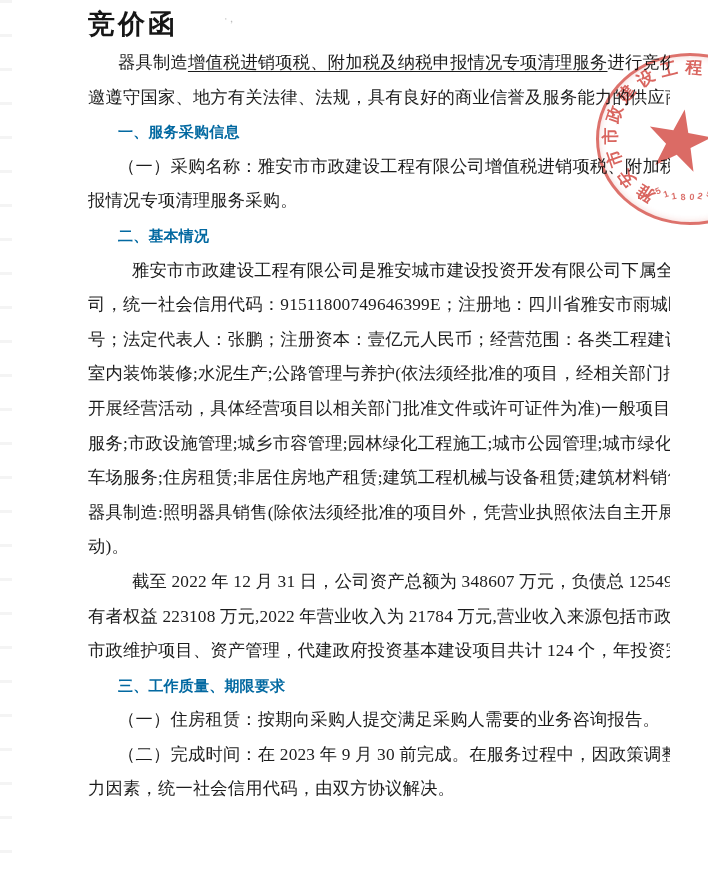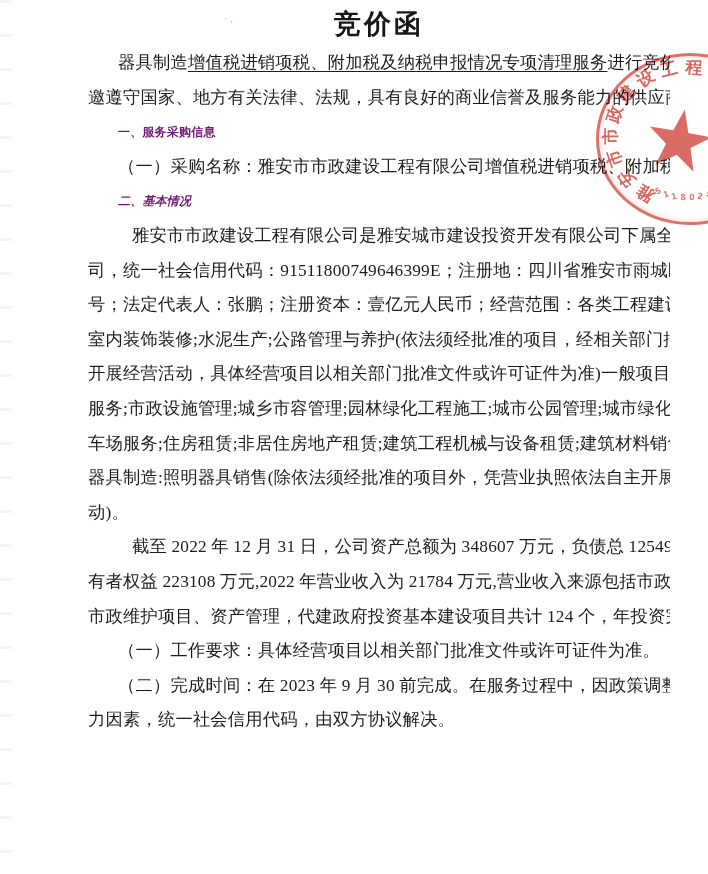--- a/index.html
+++ b/index.html
@@ -29,27 +29,27 @@
     position:absolute;left:88px;top:0;width:582px;
   }
   .block{margin:0;padding:0;}
   .line{
     height:34.6px;line-height:34.6px;
     white-space:nowrap;overflow:hidden;
     font-size:17.3px;
     letter-spacing:0.2px;
   }
   .title .line{
-    height:46px;line-height:48px;text-align:center;
+    height:46px;line-height:48px;
     font-family:"Liberation Sans","DejaVu Sans",sans-serif;
     font-weight:bold;font-size:27px;color:#161616;letter-spacing:3px;
   }
   .heading .line{
     font-family:"Liberation Sans","DejaVu Sans",sans-serif;
-    font-weight:bold;color:#701a75;font-size:12px;
+    font-weight:bold;color:#0369a1;font-size:15px;
   }
   .u{text-decoration:underline;text-underline-offset:3px;}
   
   .stamp{
     position:absolute;left:0;top:0;width:708px;height:874px;
     pointer-events:none;
     mix-blend-mode:multiply;opacity:.88;
   }
   .stamp-ring{
     position:absolute;left:596px;top:53px;width:182px;height:166px;
@@ -86,42 +86,46 @@
       </div>
       <div class="block p1">
         <div class="line" style="padding-left: 30px;"><span>器具制造</span><span class="u">增值税进销项税、附加税及纳税申报情况专项清理服务</span><span>进行竞价，现诚</span></div>
         <div class="line"><span>邀遵守国家、地方有关法律、法规，具有良好的商业信誉及服务能力的供应商参加。</span></div>
       </div>
       <div class="block heading">
         <div class="line" style="padding-left: 30px;"><span>一、服务采购信息</span></div>
       </div>
       <div class="block p1">
         <div class="line" style="padding-left: 30px;"><span>（一）采购名称：雅安市市政建设工程有限公司增值税进销项税、附加税及纳税申</span></div>
+        <div class="line"><span>报情况专项清理服务采购。</span></div>
       </div>
       <div class="block heading">
-        <div class="line" style="padding-left: 30px; font-style: italic;"><span>二、基本情况</span></div>
+        <div class="line" style="padding-left: 30px;"><span>二、基本情况</span></div>
       </div>
       <div class="block p2">
         <div class="line" style="padding-left: 44px;"><span>雅安市市政建设工程有限公司是雅安城市建设投资开发有限公司下属全资子公</span></div>
         <div class="line"><span>司，统一社会信用代码：91511800749646399E；注册地：四川省雅安市雨城区和兴街 1</span></div>
         <div class="line"><span>号；法定代表人：张鹏；注册资本：壹亿元人民币；经营范围：各类工程建设活动;住宅</span></div>
         <div class="line"><span>室内装饰装修;水泥生产;公路管理与养护(依法须经批准的项目，经相关部门批准后方可</span></div>
         <div class="line"><span>开展经营活动，具体经营项目以相关部门批准文件或许可证件为准)一般项目:工程管理</span></div>
         <div class="line"><span>服务;市政设施管理;城乡市容管理;园林绿化工程施工;城市公园管理;城市绿化管理;停</span></div>
         <div class="line"><span>车场服务;住房租赁;非居住房地产租赁;建筑工程机械与设备租赁;建筑材料销售:照明</span></div>
         <div class="line"><span>器具制造:照明器具销售(除依法须经批准的项目外，凭营业执照依法自主开展经营活</span></div>
         <div class="line"><span>动)。</span></div>
       </div>
       <div class="block p2">
         <div class="line" style="padding-left: 44px;"><span>截至 2022 年 12 月 31 日，公司资产总额为 348607 万元，负债总 125499 万元，所</span></div>
         <div class="line"><span>有者权益 223108 万元,2022 年营业收入为 21784 万元,营业收入来源包括市政工程施工、</span></div>
         <div class="line"><span>市政维护项目、资产管理，代建政府投资基本建设项目共计 124 个，年投资完成额约 3</span></div>
       </div>
+      <div class="block heading">
+        <div class="line" style="padding-left: 30px;"><span>三、工作质量、期限要求</span></div>
+      </div>
       <div class="block p1">
-        <div class="line" style="padding-left: 30px;"><span>（一）工作要求：具体经营项目以相关部门批准文件或许可证件为准。</span></div>
+        <div class="line" style="padding-left: 30px;"><span>（一）住房租赁：按期向采购人提交满足采购人需要的业务咨询报告。</span></div>
       </div>
       <div class="block p1">
         <div class="line" style="padding-left: 30px;"><span>（二）完成时间：在 2023 年 9 月 30 前完成。在服务过程中，因政策调整等不可抗</span></div>
         <div class="line"><span>力因素，统一社会信用代码，由双方协议解决。</span></div>
       </div>
     </div>
 
   <div class="stamp" id="stamp">
     <div class="stamp-ring"></div>
     <svg class="stamp-star" width="74" height="74" viewBox="-37 -37 74 74">

